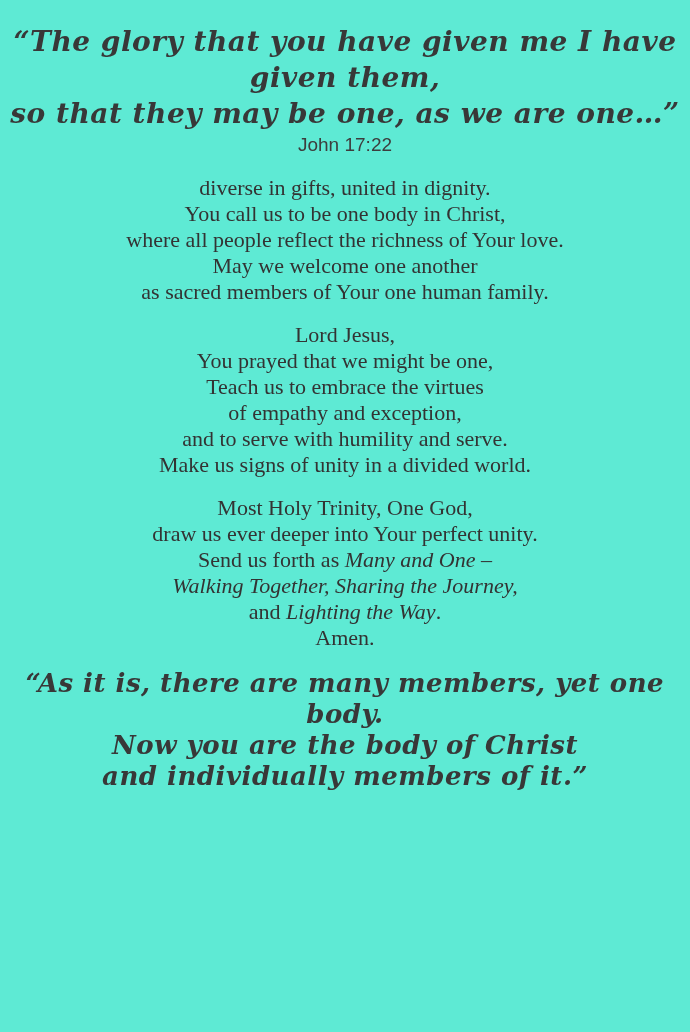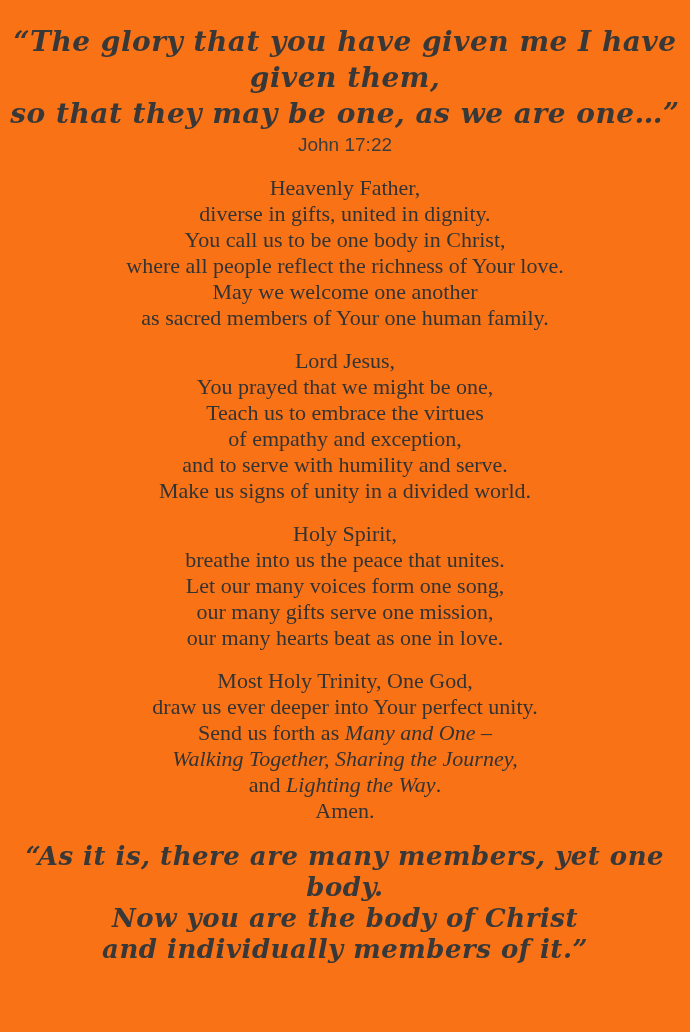--- a/index.html
+++ b/index.html
@@ -6,21 +6,21 @@
     margin: 0;
     padding: 0;
     background: #fcfcfc;
   }
   .page {
     position: relative;
     width: 690px;
     height: 1032px;
     box-sizing: border-box;
     margin: 0 auto;
-    background: #f97316;
+    background: #5eead4;
     text-align: center;
     padding-top: 24px;
     overflow: hidden;
     font-family: "Liberation Serif", serif;
     color: #333333;
   }
   
   .script-line {
     font-family: "DejaVu Serif", serif;
     font-style: italic;
@@ -65,41 +65,33 @@
 <div class="page">
 
   <div class="top-quote">
     <div class="script-line">“The glory that you have given me I have given them,</div>
     <div class="script-line">so that they may be one, as we are one…”</div>
     <div class="ref top-ref">John 17:22</div>
   </div>
 
   <div class="prayer">
       <div class="stanza">
-        <p class="line">Heavenly Father,</p>
         <p class="line">diverse in gifts, united in dignity.</p>
         <p class="line">You call us to be one body in Christ,</p>
         <p class="line">where all people reflect the richness of Your love.</p>
         <p class="line">May we welcome one another</p>
         <p class="line">as sacred members of Your one human family.</p>
       </div>
       <div class="stanza">
         <p class="line">Lord Jesus,</p>
         <p class="line">You prayed that we might be one,</p>
         <p class="line">Teach us to embrace the virtues</p>
         <p class="line">of empathy and exception,</p>
         <p class="line">and to serve with humility and serve.</p>
         <p class="line">Make us signs of unity in a divided world.</p>
-      </div>
-      <div class="stanza">
-        <p class="line">Holy Spirit,</p>
-        <p class="line">breathe into us the peace that unites.</p>
-        <p class="line">Let our many voices form one song,</p>
-        <p class="line">our many gifts serve one mission,</p>
-        <p class="line">our many hearts beat as one in love.</p>
       </div>
       <div class="stanza">
         <p class="line">Most Holy Trinity, One God,</p>
         <p class="line">draw us ever deeper into Your perfect unity.</p>
         <p class="line"><span class="">Send us forth as </span><span class="it">Many and One</span><span class=""> –</span></p>
         <p class="line"><span class="it">Walking Together, Sharing the Journey,</span></p>
         <p class="line"><span class="">and </span><span class="it">Lighting the Way</span><span class="">.</span></p>
         <p class="line">Amen.</p>
       </div>
     </div>

